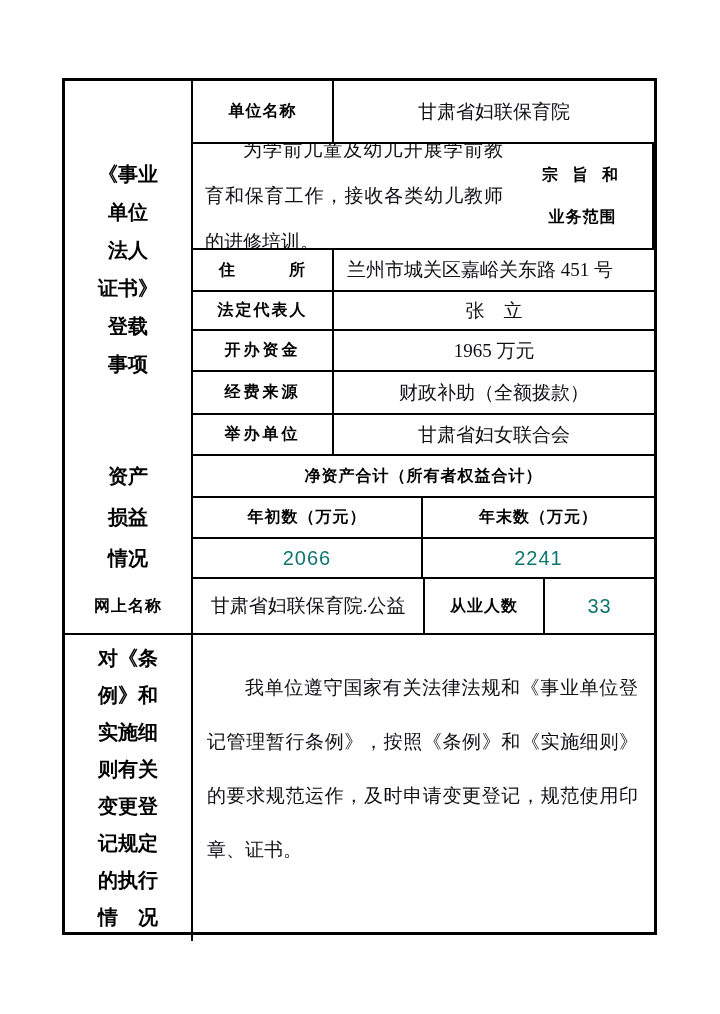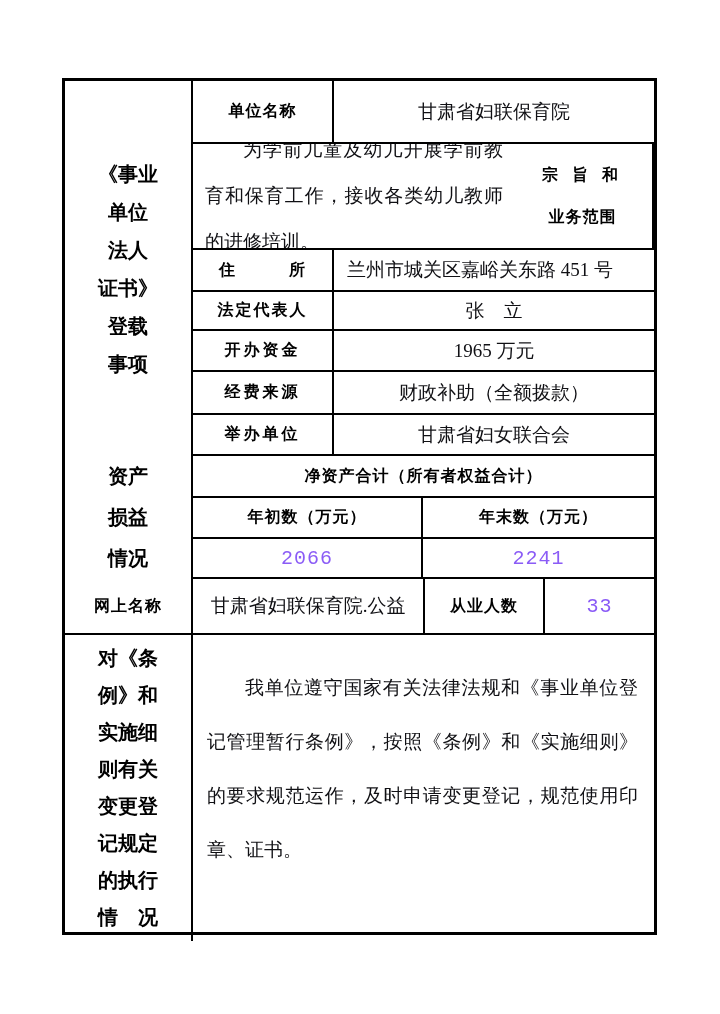--- a/index.html
+++ b/index.html
@@ -26,21 +26,21 @@
     box-sizing:border-box; border-right:2px solid #000; border-bottom:2px solid #000;
     display:flex; align-items:center; justify-content:center;
     overflow:hidden;
   }
   .c.last { border-right:none; }
   .r.lastrow .c { border-bottom:none; }
   .lblcol { width:141px; flex:0 0 141px; }
   .valcol { flex:1 1 auto; min-width:0; }
   .lbl { font-weight:bold; font-size:16px; letter-spacing:1px; color:#000; }
   .val { font-size:19px; color:#101014; }
-  .num { font-family:Liberation Mono, monospace; font-size:20px; color:#8b5cf6; letter-spacing:1px; }
+  .num { font-family:Liberation Sans, sans-serif; font-size:20px; color:#0f766e; letter-spacing:1px; }
   .vhead { font-weight:bold; font-size:20px; color:#000; }
   .vhead .ln { display:block; }
   .top-head .ln { line-height:38px; }
   .mid-head .ln { line-height:41px; }
   .bot-head .ln { line-height:37px; }
   .justify2 {
     width:100%; padding:0 26px; display:flex; justify-content:space-between; box-sizing:border-box;
   }
   .twoline { text-align:center; }
   .twoline .ln { display:block; line-height:42px; }

